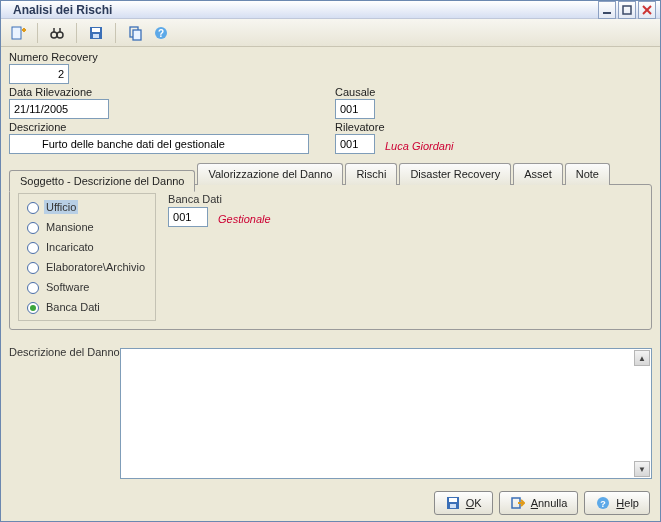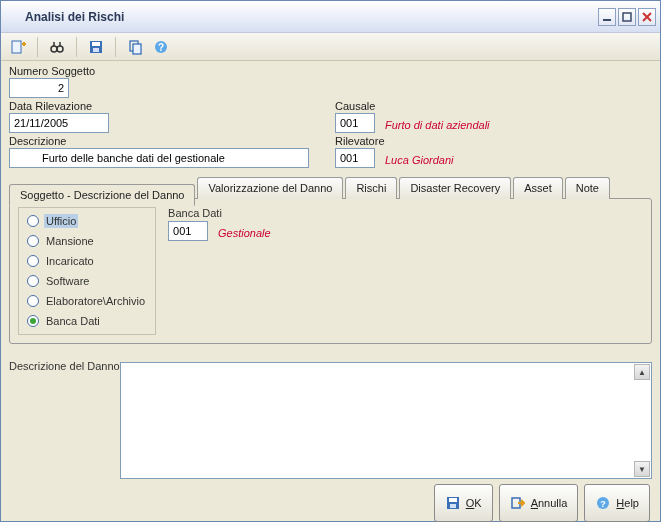--- a/index.html
+++ b/index.html
@@ -12,25 +12,25 @@
   }
   .window {
     width: 661px;
     height: 522px;
     background: #ece9d8;
     border: 1px solid #6b88b0;
     display: flex;
     flex-direction: column;
   }
   .titlebar {
-    height: 32px;
+    height: 18px;
     background: linear-gradient(to bottom, #ffffff, #d6dff2);
     display: flex;
     align-items: center;
-    padding: 0 4px 0 24px;
+    padding: 0 4px 0 12px;
     border-bottom: 1px solid #c0c8da;
   }
   .titlebar-title {
     flex: 1;
     font-weight: bold;
     font-size: 12px;
     color: #2b3a59;
   }
   .titlebar-btns { display: flex; gap: 2px; }
   .tb-btn {
@@ -127,21 +127,21 @@
   }
   .radio-group {
     background: #ece9d8;
     border: 1px solid #c4c2b4;
     padding: 6px 8px;
     display: flex;
     flex-direction: column;
     gap: 6px;
     min-width: 130px;
   }
-  .radio-item { display: flex; align-items: center; gap: 5px; cursor: pointer; }
+  .radio-item { display: flex; align-items: flex-end; gap: 5px; cursor: pointer; }
   .radio-dot {
     width: 12px; height: 12px; border-radius: 50%;
     border: 1px solid #4a6ea9;
     display: inline-flex; align-items: center; justify-content: center;
     background: #fff;
     flex-shrink: 0;
   }
   .radio-dot.sel::after {
     content: ""; width: 6px; height: 6px; border-radius: 50%;
     background: #3ba63b;
@@ -171,21 +171,21 @@
   .footer {
     height: 36px;
     display: flex;
     align-items: center;
     justify-content: flex-end;
     gap: 6px;
     padding: 0 10px;
     background: #ece9d8;
   }
   .btn {
-    height: 38px;
+    height: 24px;
     border: 1px solid #8b8b8b;
     border-radius: 3px;
     background: linear-gradient(to bottom,#fefefe,#e4e2d6);
     display: inline-flex;
     align-items: center;
     gap: 5px;
     padding: 0 10px;
     cursor: pointer;
     font-size: 11px;
     color: #222;
@@ -272,35 +272,34 @@
             <text x="8" y="12" font-size="10" text-anchor="middle" fill="#fff" font-family="Arial" font-weight="bold">?</text>
           </svg>
       </span>
     </div>
   </div>
 
   <div class="content">
 
     <div class="row">
       <div class="field">
-        <label>Numero Soggetto</label>
+        <label>Numero Recovery</label>
         <input class="text" style="width: 60px; text-align: right;" value="2">
       </div>
     </div>
 
     <div class="row">
       <div class="field" style="width:310px">
         <label>Data Rilevazione</label>
         <input class="text" style="width: 100px;" value="21/11/2005">
       </div>
       <div class="field">
         <label>Causale</label>
         <div style="display:flex;align-items:center;gap:6px">
           <input class="text" style="width: 40px;" value="001">
-          <span class="readonly-note">Furto di dati aziendali</span>
         </div>
       </div>
     </div>
 
     <div class="row" style="align-items:flex-start">
       <div class="field" style="width:310px">
         <label>Descrizione</label>
         <input class="text" style="width: 300px; padding-left: 32px;" value="Furto delle banche dati del gestionale">
       </div>
       <div class="field">
@@ -331,25 +330,25 @@
           <div class="radio-item">
             <span class="radio-dot"></span>
             <span class="rl">Mansione</span>
           </div>
           <div class="radio-item">
             <span class="radio-dot"></span>
             <span class="rl">Incaricato</span>
           </div>
           <div class="radio-item">
             <span class="radio-dot"></span>
-            <span class="rl">Software</span>
+            <span class="rl">Elaboratore\Archivio</span>
           </div>
           <div class="radio-item">
             <span class="radio-dot"></span>
-            <span class="rl">Elaboratore\Archivio</span>
+            <span class="rl">Software</span>
           </div>
           <div class="radio-item">
             <span class="radio-dot sel"></span>
             <span class="rl">Banca Dati</span>
           </div>
         </div>
         <div class="subpanel">
           <label>Banca Dati</label>
           <div style="display:flex;align-items:center;gap:6px;margin-top:2px">
             <input class="text" style="width: 40px;" value="001">

